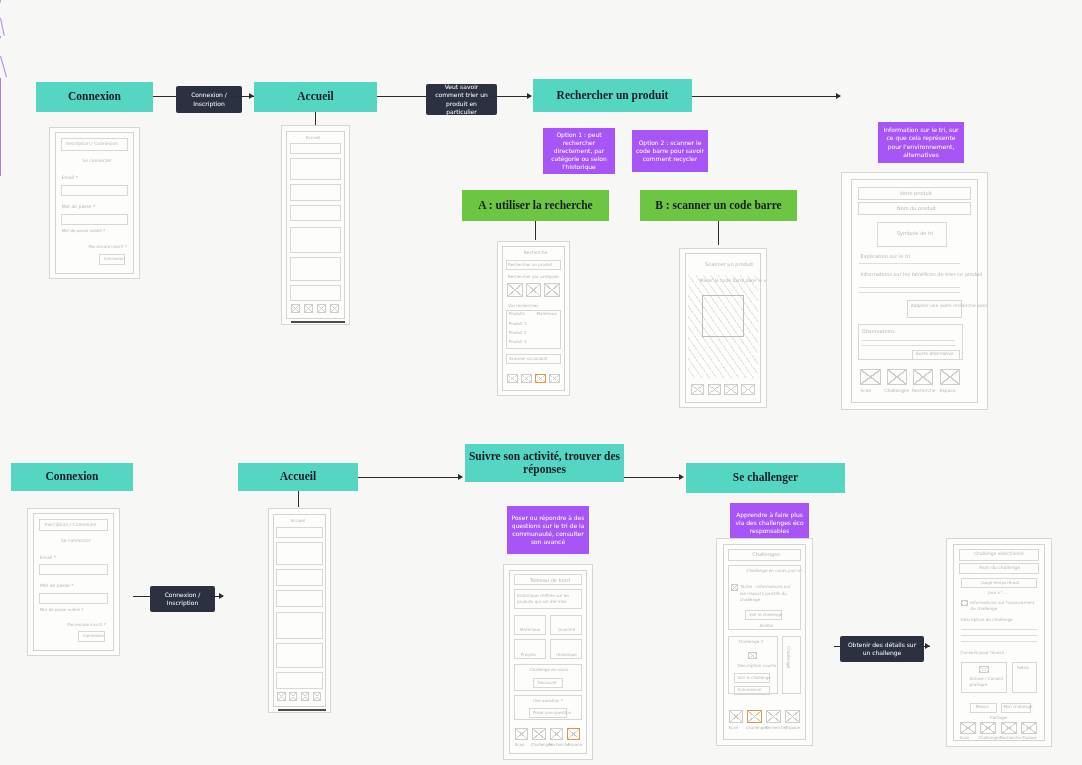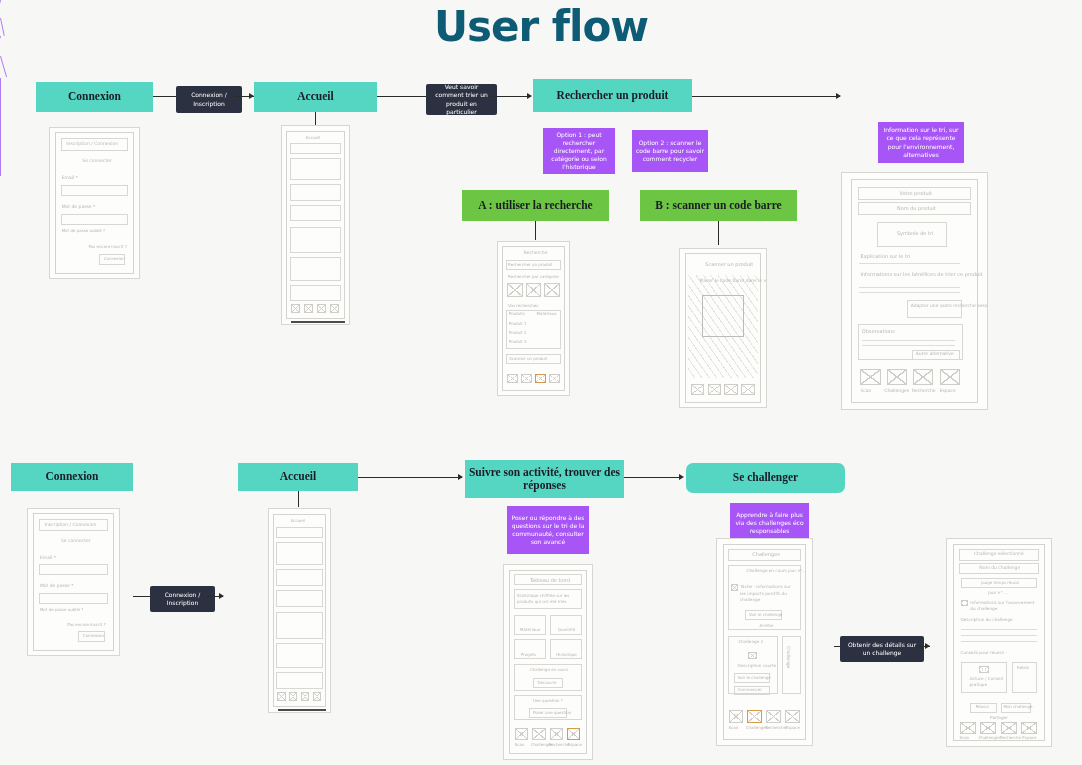--- a/index.html
+++ b/index.html
@@ -94,21 +94,20 @@
     background:repeating-linear-gradient(55deg,transparent 0 5px,#e6e4e0 5px 6px);
   }
   .wf .underline{position:absolute;height:0.8px;background:#ddd;}
   .wf .shadow{position:absolute;background:#2b2b2b;height:1.6px;opacity:.85;}
 </style>
 </head>
 <body>
 
 <div id="canvas">
 
-  <div class="title">User flow</div>
 
   <div class="node teal" style="left:36px;top:82px;width:117px;height:30px;">
     <span>Connexion</span>
   </div>
 
   <div class="ln h" style="left:153px;top:96px;width:23px;"></div>
   <div class="dark" style="position:absolute;left:176px;top:86px;width:58px;height:21px;display:flex;align-items:center;justify-content:center;text-align:center;">
     <span>Connexion / Inscription</span>
   </div>
   <div class="ln h" style="left:234px;top:96px;width:20px;"></div>
@@ -272,28 +271,28 @@
     <span>Connexion</span>
   </div>
 
   <div class="node teal" style="left:238px;top:463px;width:120px;height:28px;">
     <span>Accueil</span>
   </div>
 
   <div class="ln h" style="left:358px;top:477px;width:104px;"></div>
   <div class="arrow" style="left:458px;top:473.5px;"></div>
 
-  <div class="node teal" style="left:465px;top:460px;width:159px;height:38px;">
+  <div class="node teal" style="left:465px;top:444px;width:159px;height:38px;">
     <span>Suivre son activité, trouver des réponses</span>
   </div>
 
   <div class="ln h" style="left:624px;top:477px;width:58px;"></div>
   <div class="arrow" style="left:679px;top:473.5px;"></div>
 
-  <div class="node teal" style="left:686px;top:463px;width:159px;height:30px;border-radius:7px;">
+  <div class="node teal" style="left:686px;top:463px;width:159px;height:30px;">
     <span>Se challenger</span>
   </div>
 
   <div class="ln h" style="left:133px;top:596px;width:17px;"></div>
   <div class="dark" style="position:absolute;left:150px;top:586px;width:57px;height:20px;display:flex;align-items:center;justify-content:center;text-align:center;">
     <span>Connexion / Inscription</span>
   </div>
   <div class="ln h" style="left:207px;top:596px;width:16px;"></div>
   <div class="arrow" style="left:219px;top:592.5px;"></div>
 

